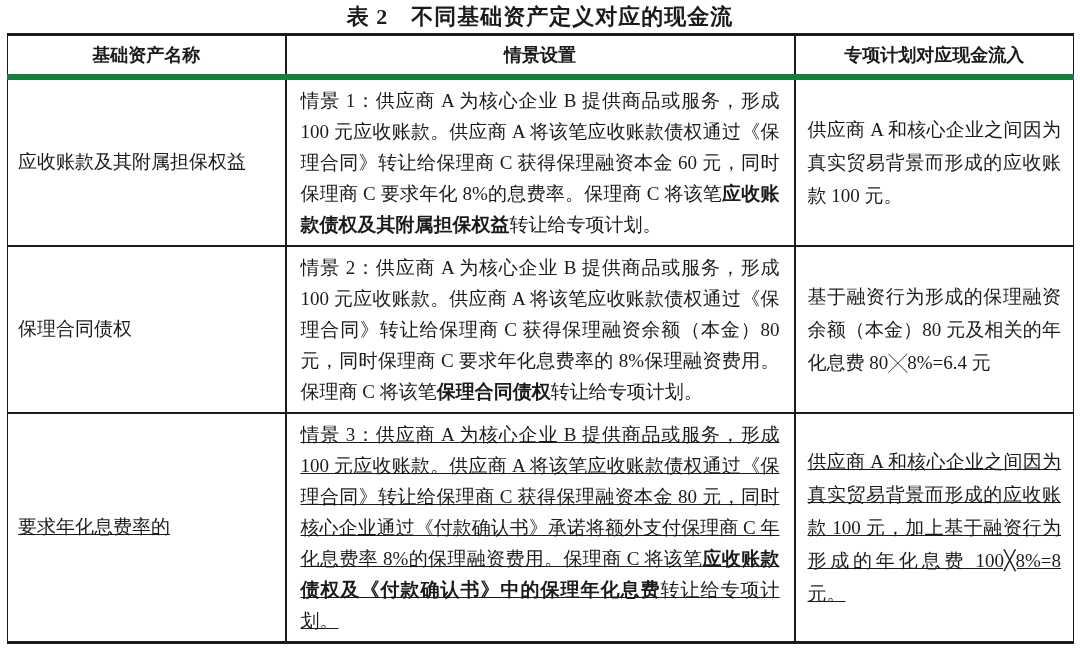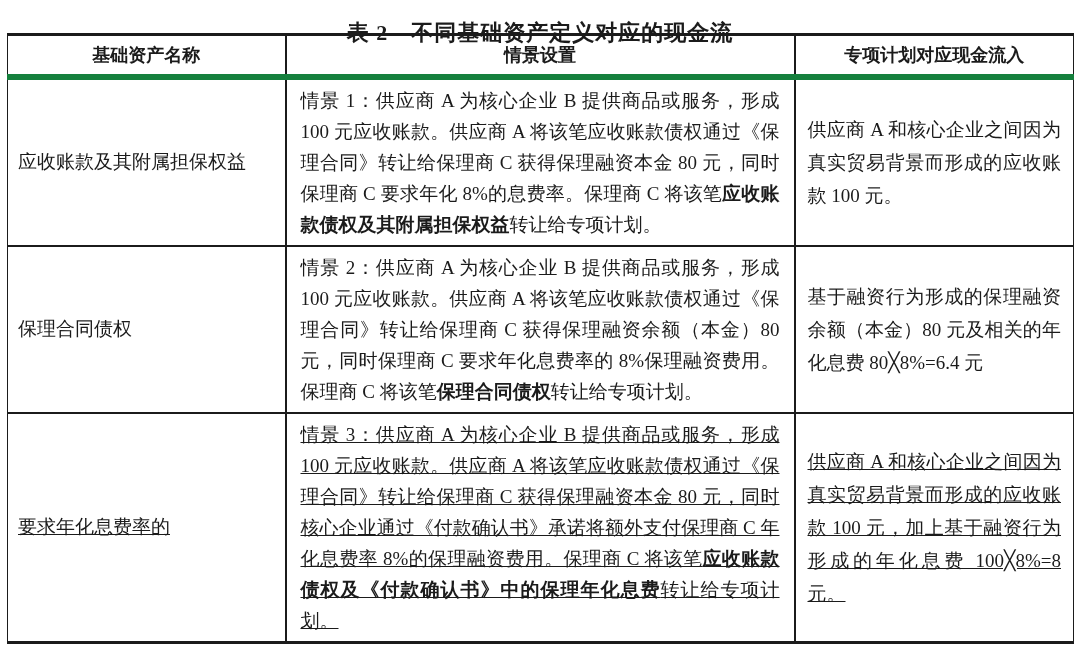--- a/index.html
+++ b/index.html
@@ -11,21 +11,21 @@
     font-family: "Liberation Serif", "DejaVu Serif", serif;
     color: #1b1b1b;
   }
   .page { width: 1080px; height: 659px; position: relative; }
 
   .title {
     text-align: center;
     font-weight: bold;
     font-size: 22px;
     line-height: 30px;
-    padding-top: 18px;
+    padding-top: 2px;
     letter-spacing: 1px;
   }
 
   table.main {
     position: absolute;
     left: 7px;
     top: 33px;
     width: 1066px;
     table-layout: fixed;
     border-collapse: collapse;
@@ -61,21 +61,21 @@
     text-align: justify;
     text-justify: inter-character;
   }
   td.cashflow {
     padding: 0 12px;
     line-height: 33px;
     text-align: justify;
     text-justify: inter-character;
   }
   tr.r1 td { height: 165px; }
-  tr.r2 td { height: 163px; }
+  tr.r2 td { height: 163px; font-family: Liberation Serif, serif; }
   tr.r3 td { height: 226px; text-decoration: underline; }
   td.scenario b { font-weight: bold; }
 
   .source {
     position: absolute;
     left: 7px;
     top: 636px;
     font-size: 17px;
     font-style: italic;
     letter-spacing: 1px;
@@ -97,21 +97,21 @@
     <thead>
       <tr>
         <th>基础资产名称</th>
         <th>情景设置</th>
         <th>专项计划对应现金流入</th>
       </tr>
     </thead>
     <tbody>
       <tr class="r1">
         <td class="asset">应收账款及其附属担保权益</td>
-        <td class="scenario"><span>情景 1：供应商 A 为核心企业 B 提供商品或服务，形成 100 元应收账款。供应商 A 将该笔应收账款债权通过《保理合同》转让给保理商 C 获得保理融资本金 80 元，同时保理商 C 要求年化 8%的息费率。保理商 C 将该笔</span><b>应收账款债权及其附属担保权益</b><span>转让给专项计划。</span></td>
+        <td class="scenario"><span>情景 1：供应商 A 为核心企业 B 提供商品或服务，形成 100 元应收账款。供应商 A 将该笔应收账款债权通过《保理合同》转让给保理商 C 获得保理融资本金 60 元，同时保理商 C 要求年化 8%的息费率。保理商 C 将该笔</span><b>应收账款债权及其附属担保权益</b><span>转让给专项计划。</span></td>
         <td class="cashflow">供应商 A 和核心企业之间因为真实贸易背景而形成的应收账款 100 元。</td>
       </tr>
       <tr class="r2">
         <td class="asset">保理合同债权</td>
         <td class="scenario"><span>情景 2：供应商 A 为核心企业 B 提供商品或服务，形成 100 元应收账款。供应商 A 将该笔应收账款债权通过《保理合同》转让给保理商 C 获得保理融资余额（本金）80 元，同时保理商 C 要求年化息费率的 8%保理融资费用。保理商 C 将该笔</span><b>保理合同债权</b><span>转让给专项计划。</span></td>
         <td class="cashflow">基于融资行为形成的保理融资余额（本金）80 元及相关的年化息费 80╳8%=6.4 元</td>
       </tr>
       <tr class="r3">
         <td class="asset">要求年化息费率的</td>
         <td class="scenario"><span>情景 3：供应商 A 为核心企业 B 提供商品或服务，形成 100 元应收账款。供应商 A 将该笔应收账款债权通过《保理合同》转让给保理商 C 获得保理融资本金 80 元，同时核心企业通过《付款确认书》承诺将额外支付保理商 C 年化息费率 8%的保理融资费用。保理商 C 将该笔</span><b>应收账款债权及《付款确认书》中的保理年化息费</b><span>转让给专项计划。</span></td>

